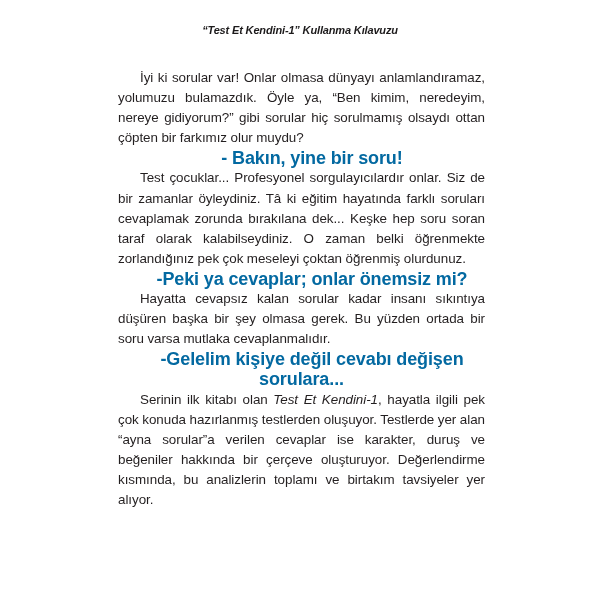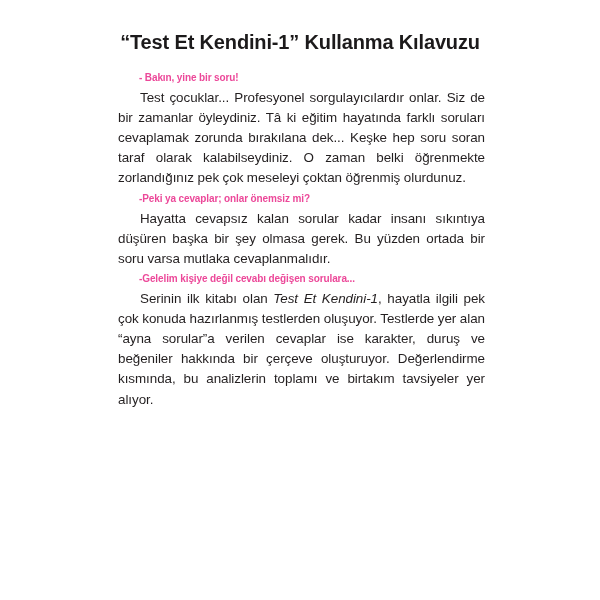--- a/index.html
+++ b/index.html
@@ -26,25 +26,26 @@
   }
 
   .doc-title {
     position: absolute;
     left: 0;
     right: 0;
     top: 17px;
     text-align: center;
     font-family: "Liberation Sans", sans-serif;
     font-weight: bold;
-    font-size: 20px;
+    font-size: 11px;
     letter-spacing: -0.15px;
     color: #1c1a1b;
     line-height: 1.2;
     white-space: nowrap;
+    font-style: italic;
   }
 
   .body-col {
     position: absolute;
     left: 118px;
     top: 68px;
     width: 367px;
   }
 
   p {
@@ -58,39 +59,40 @@
     word-spacing: -0.1px;
     letter-spacing: -0.05px;
   }
 
   p.indent {
     text-indent: 22px;
   }
 
   p.subhead {
     font-weight: bold;
-    text-align: left;
+    text-align: center;
     text-indent: 21px;
-    color: #ec4899;
+    color: #0369a1;
     letter-spacing: -0.1px;
-    font-size: 10px;
+    font-size: 18px;
   }
 
   em {
   }
 </style>
 </head>
 <body>
 
 <div class="page">
 
   <h1 class="doc-title">“Test Et Kendini-1” Kullanma Kılavuzu</h1>
 
   <div class="body-col">
 
+    <p class="indent">İyi ki sorular var! Onlar olmasa dünyayı anlamlandıramaz, yolumuzu bulamazdık. Öyle ya, “Ben kimim, neredeyim, nereye gidiyorum?” gibi sorular hiç sorulmamış olsaydı ottan çöpten bir farkımız olur muydu?</p>
 
     <p class="subhead">- Bakın, yine bir soru!</p>
 
     <p class="indent">Test çocuklar... Profesyonel sorgulayıcılardır onlar. Siz de bir zamanlar öyleydiniz. Tâ ki eğitim hayatında farklı soruları cevaplamak zorunda bırakılana dek... Keşke hep soru soran taraf olarak kalabilseydiniz. O zaman belki öğrenmekte zorlandığınız pek çok meseleyi çoktan öğrenmiş olurdunuz.</p>
 
     <p class="subhead">-Peki ya cevaplar; onlar önemsiz mi?</p>
 
     <p class="indent">Hayatta cevapsız kalan sorular kadar insanı sıkıntıya düşüren başka bir şey olmasa gerek. Bu yüzden ortada bir soru varsa mutlaka cevaplanmalıdır.</p>
 
     <p class="subhead">-Gelelim kişiye değil cevabı değişen sorulara...</p>

